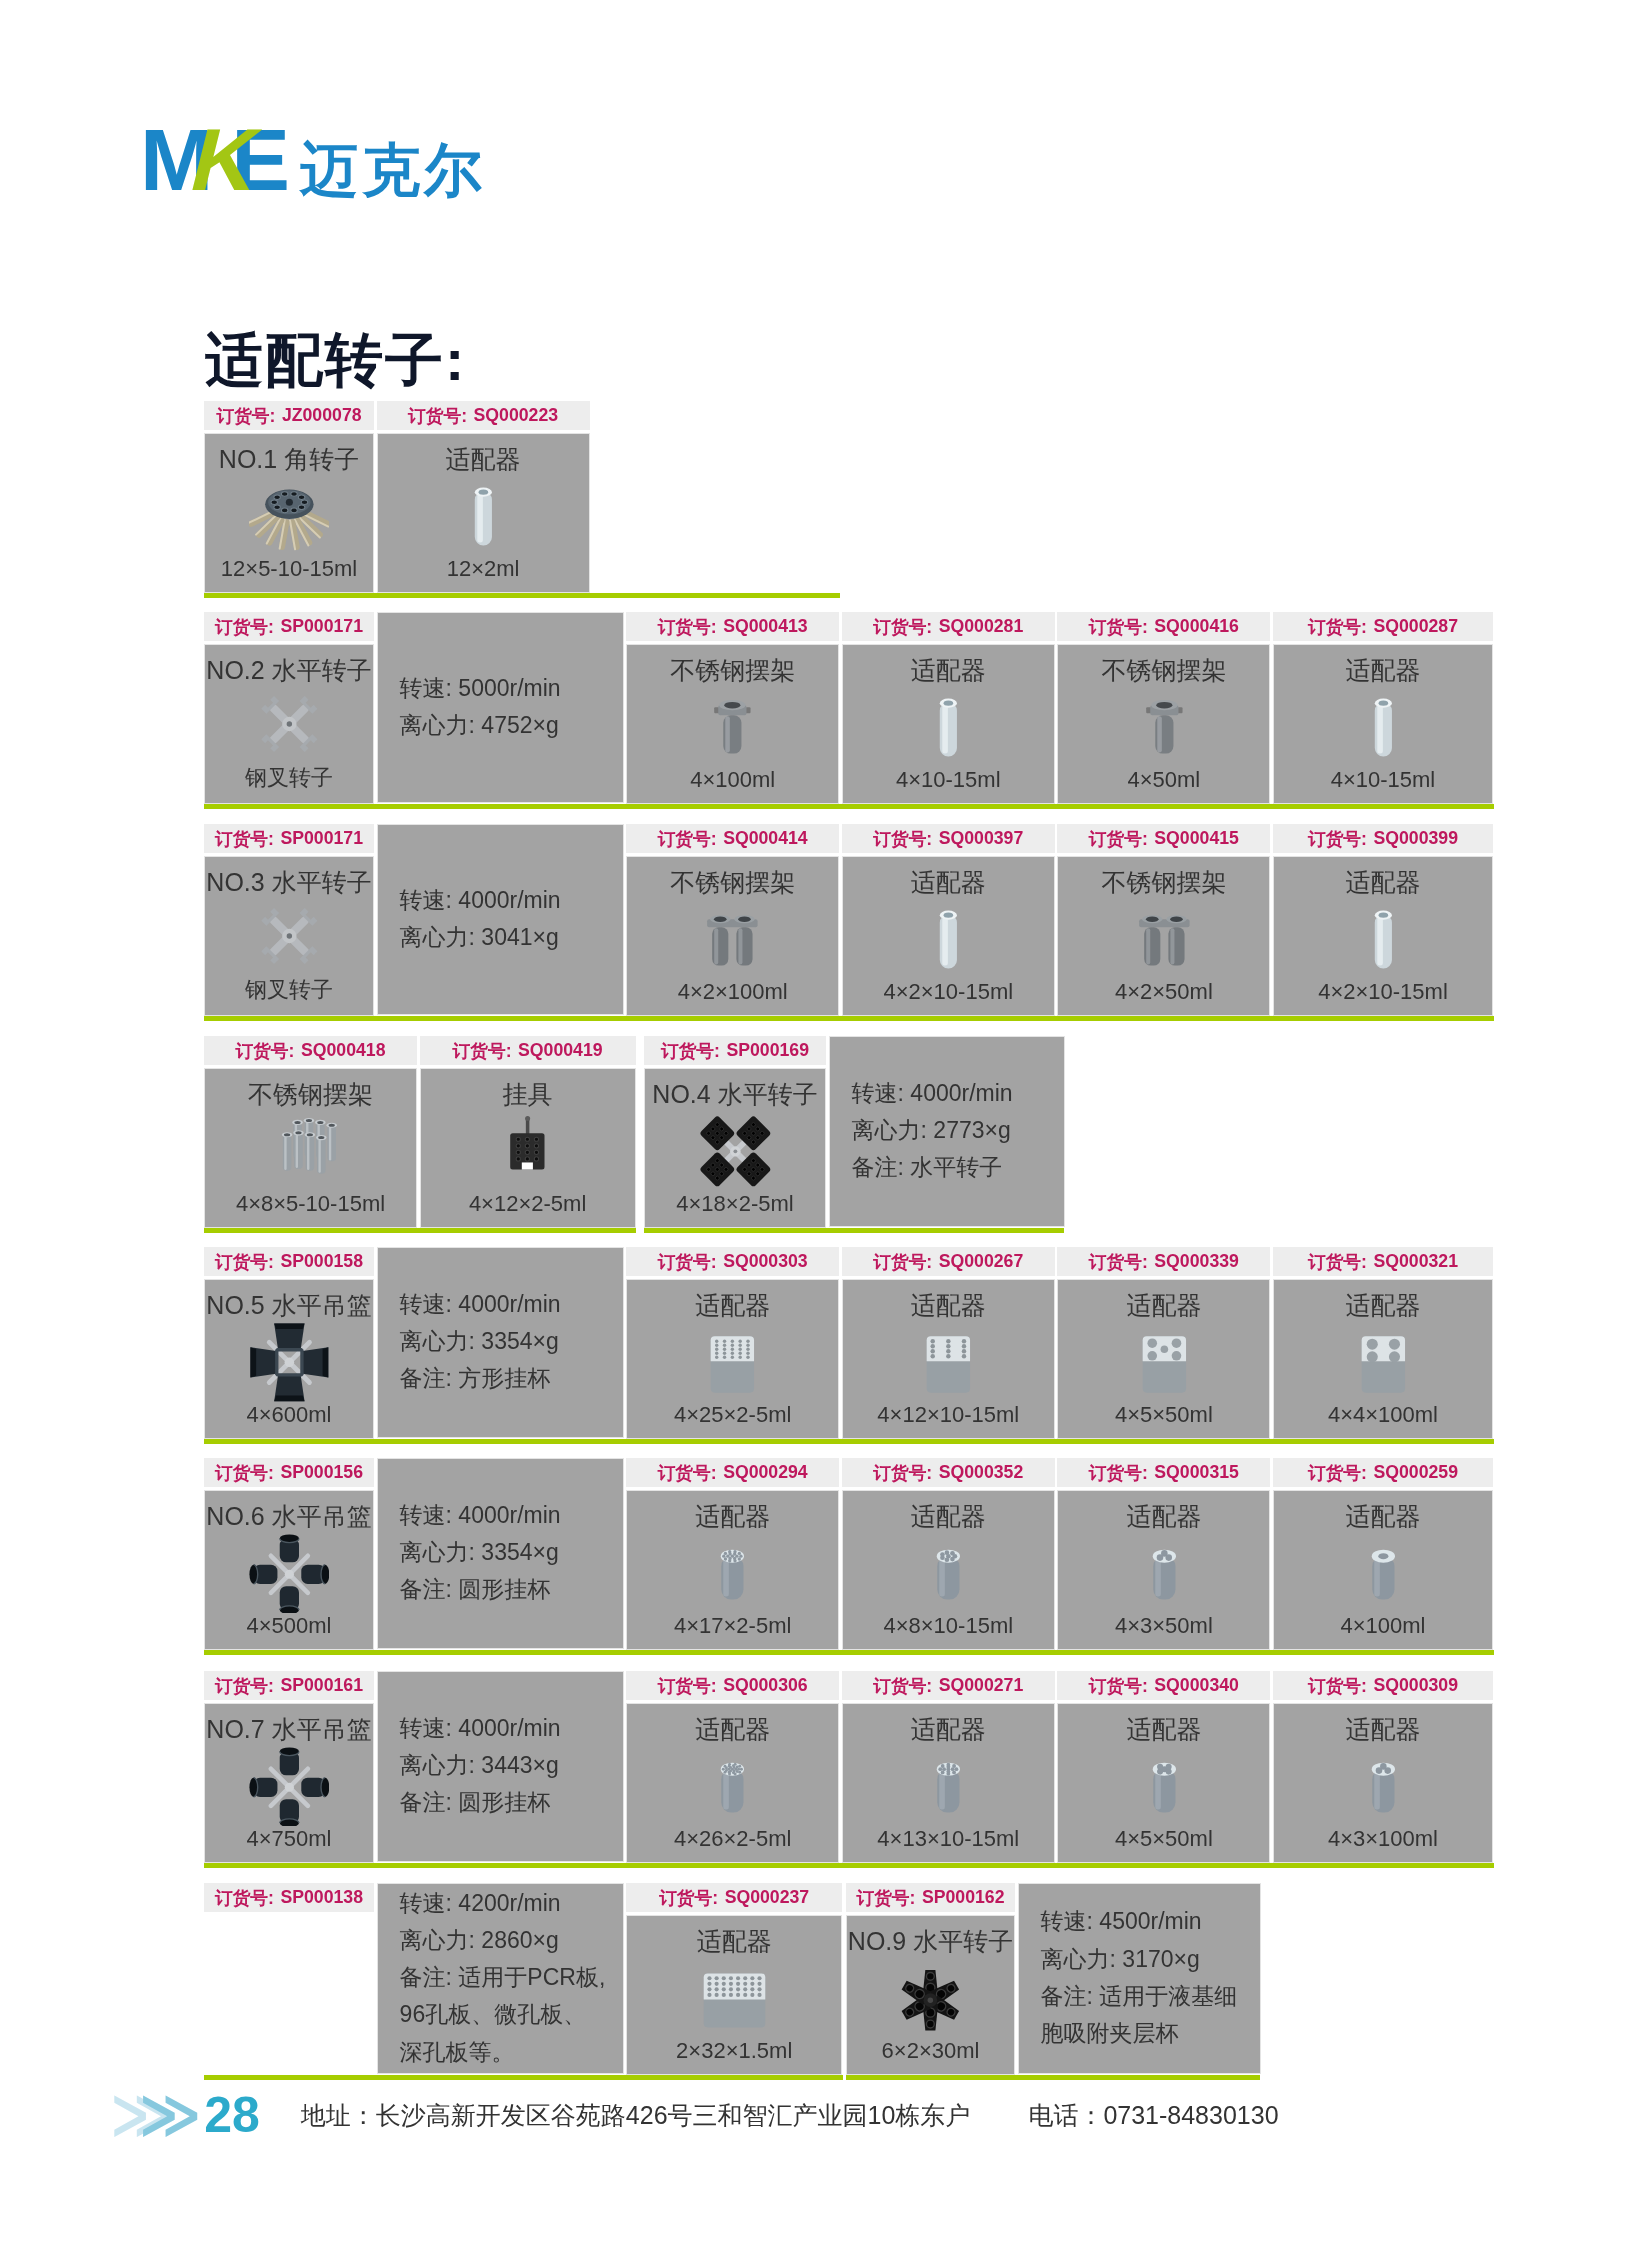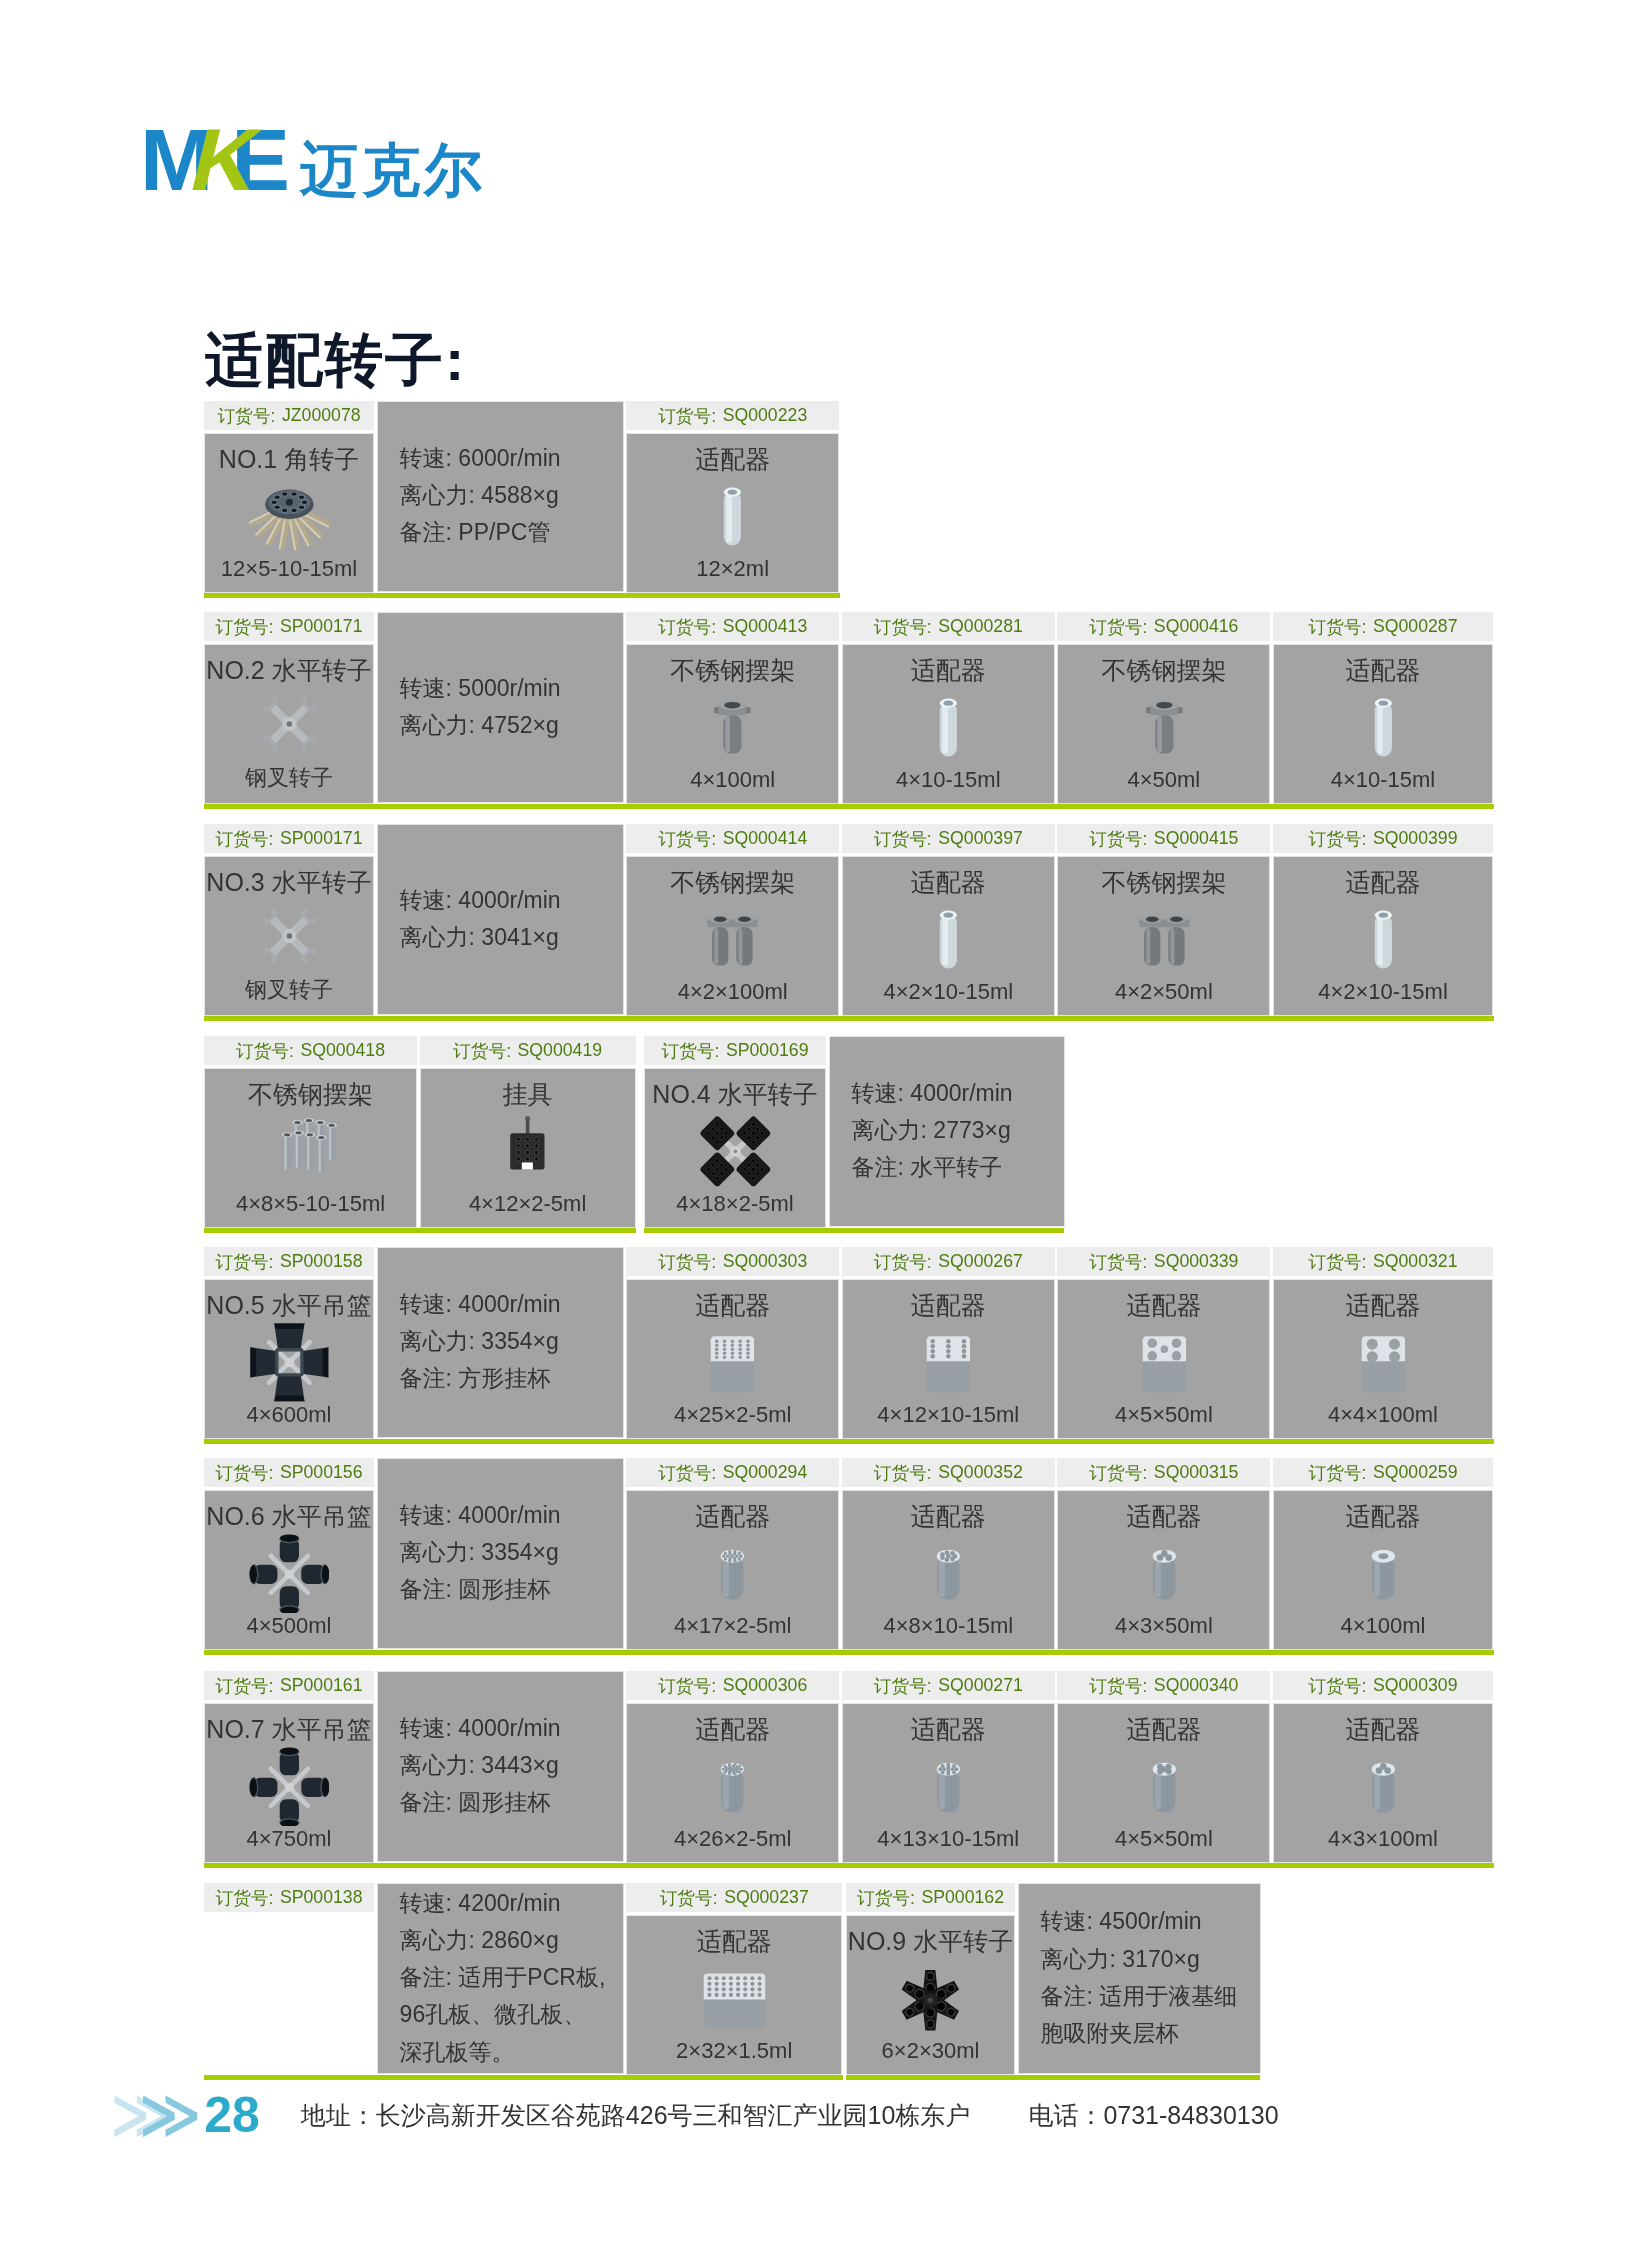--- a/index.html
+++ b/index.html
@@ -17,21 +17,21 @@
   .lg-cn { font-size:58px; font-weight:700; color:var(--brand-blue); margin-left:13px; letter-spacing:3.9px; }
   
   .title { position:absolute; left:205px; top:322px; font-size:58px; font-weight:800; color:#0f172a; letter-spacing:2px; }
   
   #table-root { position:absolute; inset:0; }
   .block { position:absolute; display:flex; flex-direction:column; }
   .cols { display:flex; gap:2.6px; }
   .col { display:flex; flex-direction:column; gap:2.6px; flex:none; }
   .hdr {
     height:29px; background:var(--header-bg); display:flex; align-items:center; justify-content:center;
-    font-size:17.7px; color:#4d7c0f; gap:6.5px; white-space:nowrap;
+    font-size:17.7px; color:#be185d; gap:6.5px; white-space:nowrap;font-weight:bold;
   }
   .bodybox {
     height:160px; border:1.3px solid var(--border); background:#a3a3a3;
     display:flex; flex-direction:column; align-items:center; padding:6.5px 3.9px 7.9px;
   }
   .specbox { height:191px; justify-content:center; align-items:flex-start; padding-left:22px; gap:3.9px; }
   .ptitle { font-size:25px; color:var(--text); margin-top:2.6px; white-space:nowrap; }
   .picon { flex:1; min-height:0; display:flex; align-items:center; justify-content:center; }
   .picon svg { max-height:100%; }
   .pcap { font-size:22px; color:var(--text); margin-bottom:1.3px; white-space:nowrap; }
@@ -127,27 +127,20 @@
                   <ellipse cx="55.729490168751575" cy="42.007650711027956" rx="6.5" ry="4.5" fill="#161c21" stroke="#707e89" stroke-width="2"></ellipse>
                   <ellipse cx="70.72949016875157" cy="35.83203922298239" rx="6.5" ry="4.5" fill="#161c21" stroke="#707e89" stroke-width="2"></ellipse>
                   <ellipse cx="89.27050983124842" cy="35.83203922298239" rx="6.5" ry="4.5" fill="#161c21" stroke="#707e89" stroke-width="2"></ellipse>
                   <ellipse cx="104.27050983124842" cy="42.00765071102795" rx="6.5" ry="4.5" fill="#161c21" stroke="#707e89" stroke-width="2"></ellipse>
     <circle cx="80" cy="52" r="7" fill="#222a31"></circle>
                 </svg>
               </div>
               <div class="pcap">12×5-10-15ml</div>
             </div>
           </div>
-          <div class="col cw378">
-            <div class="bodybox specbox">
-              <div class="specline">转速: 6000r/min</div>
-              <div class="specline">离心力: 4588×g</div>
-              <div class="specline">备注: PP/PC管</div>
-            </div>
-          </div>
           <div class="col cw326">
             <div class="hdr">
               <span>订货号:</span>
               <span>SQ000223</span>
             </div>
             <div class="bodybox">
               <div class="ptitle">适配器</div>
               <div class="picon">
                 <svg viewBox="0 0 160 160" height="84">
     <rect x="63" y="30" width="34" height="108" rx="17" fill="#cdd7dc"></rect>

